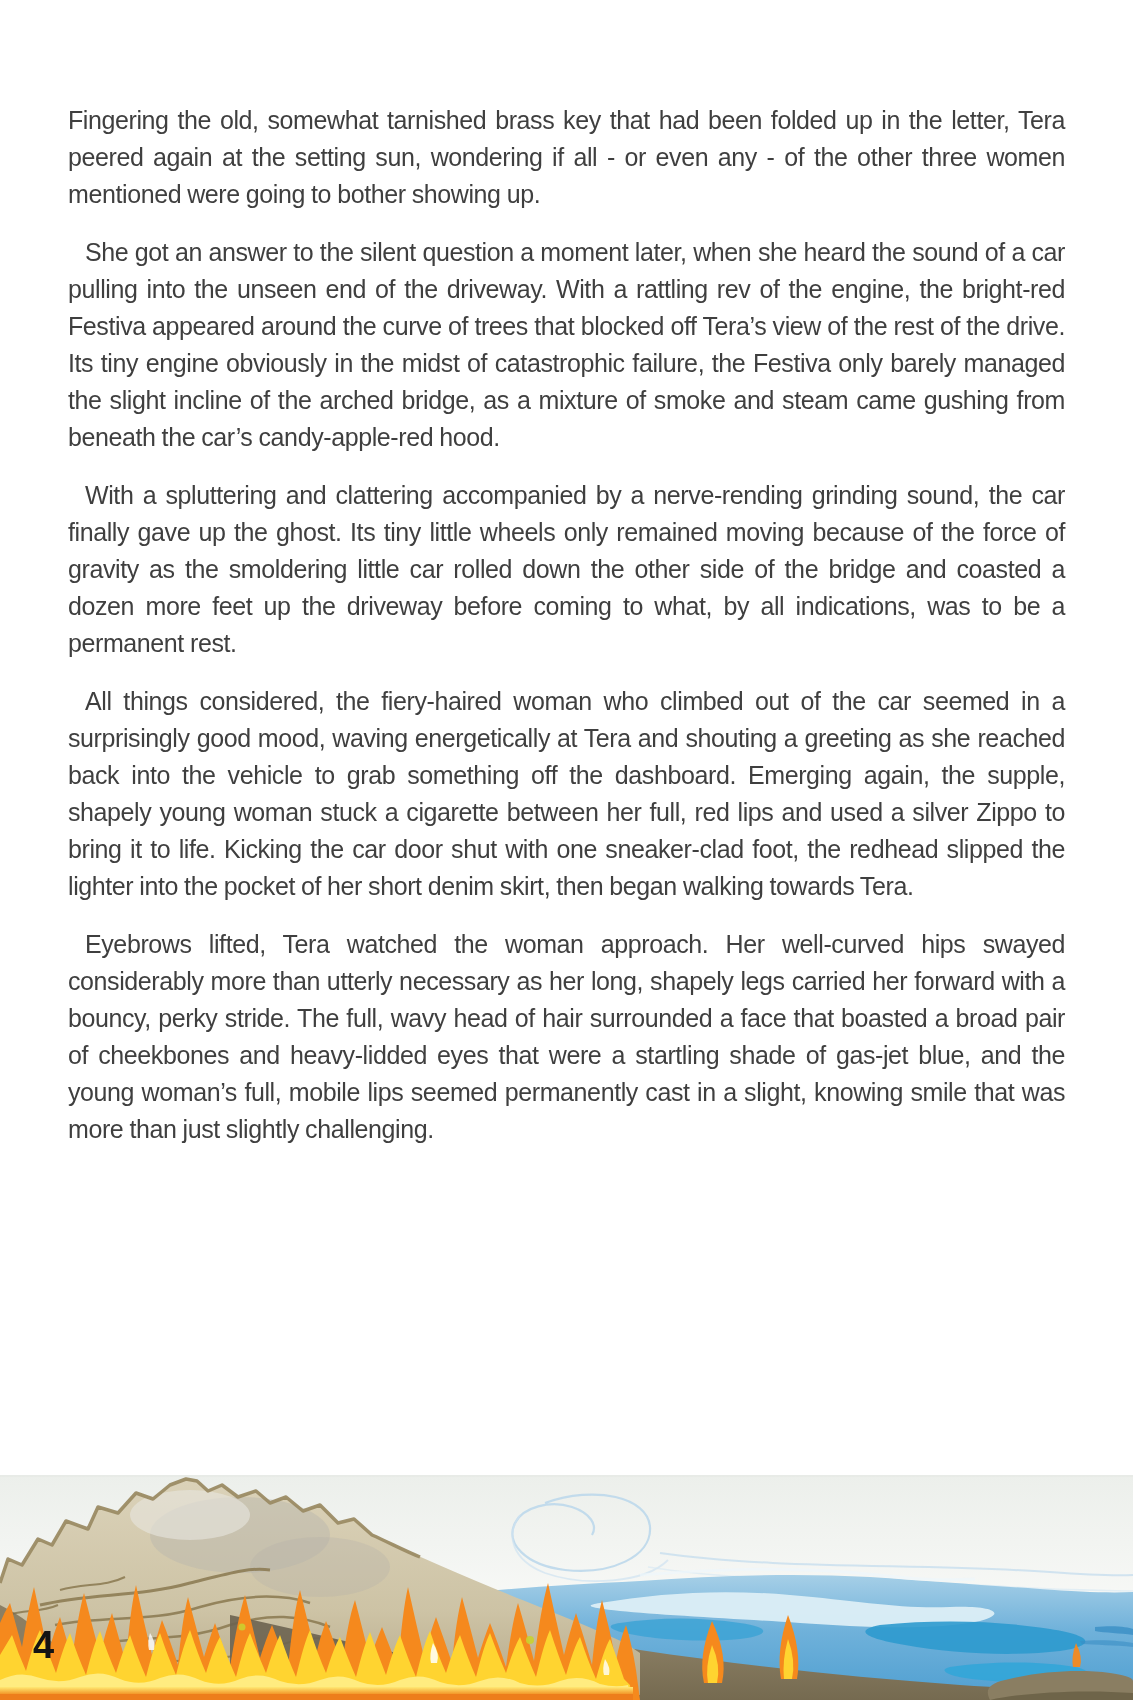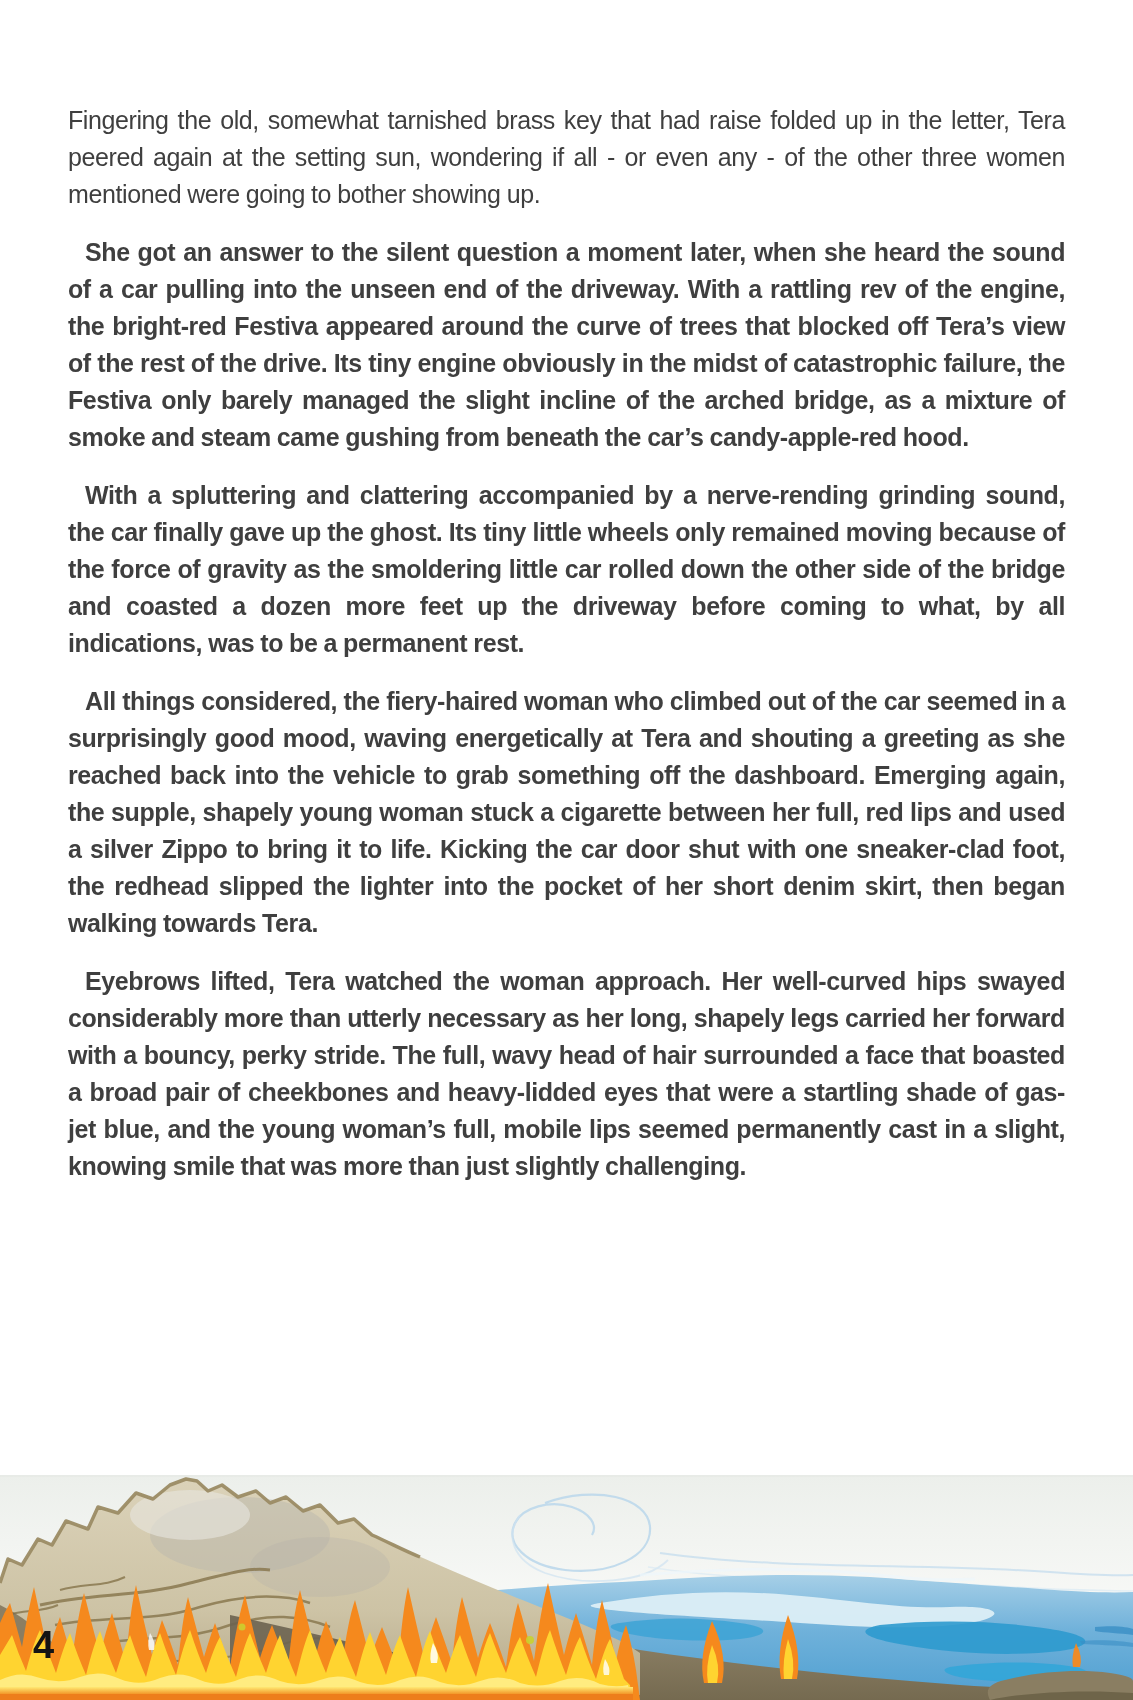--- a/index.html
+++ b/index.html
@@ -17,21 +17,21 @@
   }
   .text-block p{
     margin:0 0 21px 0;
     font-size:25px;
     line-height:37px;
     text-align:justify;
     color:#3f3f3f;
     letter-spacing:-0.4px;
     word-spacing:-0.5px;
   }
-  .text-block p.ind{ text-indent:17px;font-weight:bold; }
+  .text-block p.ind{ text-indent:17px; }
   .footer-art{
     position:absolute;
     left:0;top:1475px;
     width:1133px;height:225px;
   }
   .footer-art svg{display:block;}
   .page-number{
     position:absolute;
     left:33px;top:1626px;
     font-size:38px;
@@ -39,21 +39,21 @@
     color:#141414;
     line-height:1;
   }
 </style>
 </head>
 <body>
 
 <div class="page">
 
   <section class="text-block">
-    <p>Fingering the old, somewhat tarnished brass key that had raise folded up in the letter, Tera peered again at the setting sun, wondering if all - or even any - of the other three women mentioned were going to bother showing up.</p>
+    <p>Fingering the old, somewhat tarnished brass key that had been folded up in the letter, Tera peered again at the setting sun, wondering if all - or even any - of the other three women mentioned were going to bother showing up.</p>
     <p class="ind">She got an answer to the silent question a moment later, when she heard the sound of a car pulling into the unseen end of the driveway. With a rattling rev of the engine, the bright-red Festiva appeared around the curve of trees that blocked off Tera’s view of the rest of the drive. Its tiny engine obviously in the midst of catastrophic failure, the Festiva only barely managed the slight incline of the arched bridge, as a mixture of smoke and steam came gushing from beneath the car’s candy-apple-red hood.</p>
     <p class="ind">With a spluttering and clattering accompanied by a nerve-rending grinding sound, the car finally gave up the ghost. Its tiny little wheels only remained moving because of the force of gravity as the smoldering little car rolled down the other side of the bridge and coasted a dozen more feet up the driveway before coming to what, by all indications, was to be a permanent rest.</p>
     <p class="ind">All things considered, the fiery-haired woman who climbed out of the car seemed in a surprisingly good mood, waving energetically at Tera and shouting a greeting as she reached back into the vehicle to grab something off the dashboard. Emerging again, the supple, shapely young woman stuck a cigarette between her full, red lips and used a silver Zippo to bring it to life. Kicking the car door shut with one sneaker-clad foot, the redhead slipped the lighter into the pocket of her short denim skirt, then began walking towards Tera.</p>
     <p class="ind">Eyebrows lifted, Tera watched the woman approach. Her well-curved hips swayed considerably more than utterly necessary as her long, shapely legs carried her forward with a bouncy, perky stride. The full, wavy head of hair surrounded a face that boasted a broad pair of cheekbones and heavy-lidded eyes that were a startling shade of gas-jet blue, and the young woman’s full, mobile lips seemed permanently cast in a slight, knowing smile that was more than just slightly challenging.</p>
   </section>
 
   <div class="footer-art">
     <svg width="1133" height="225" viewBox="0 0 1133 225">
       <defs>
         <linearGradient id="skyGrad" x1="0" y1="0" x2="0" y2="1">

